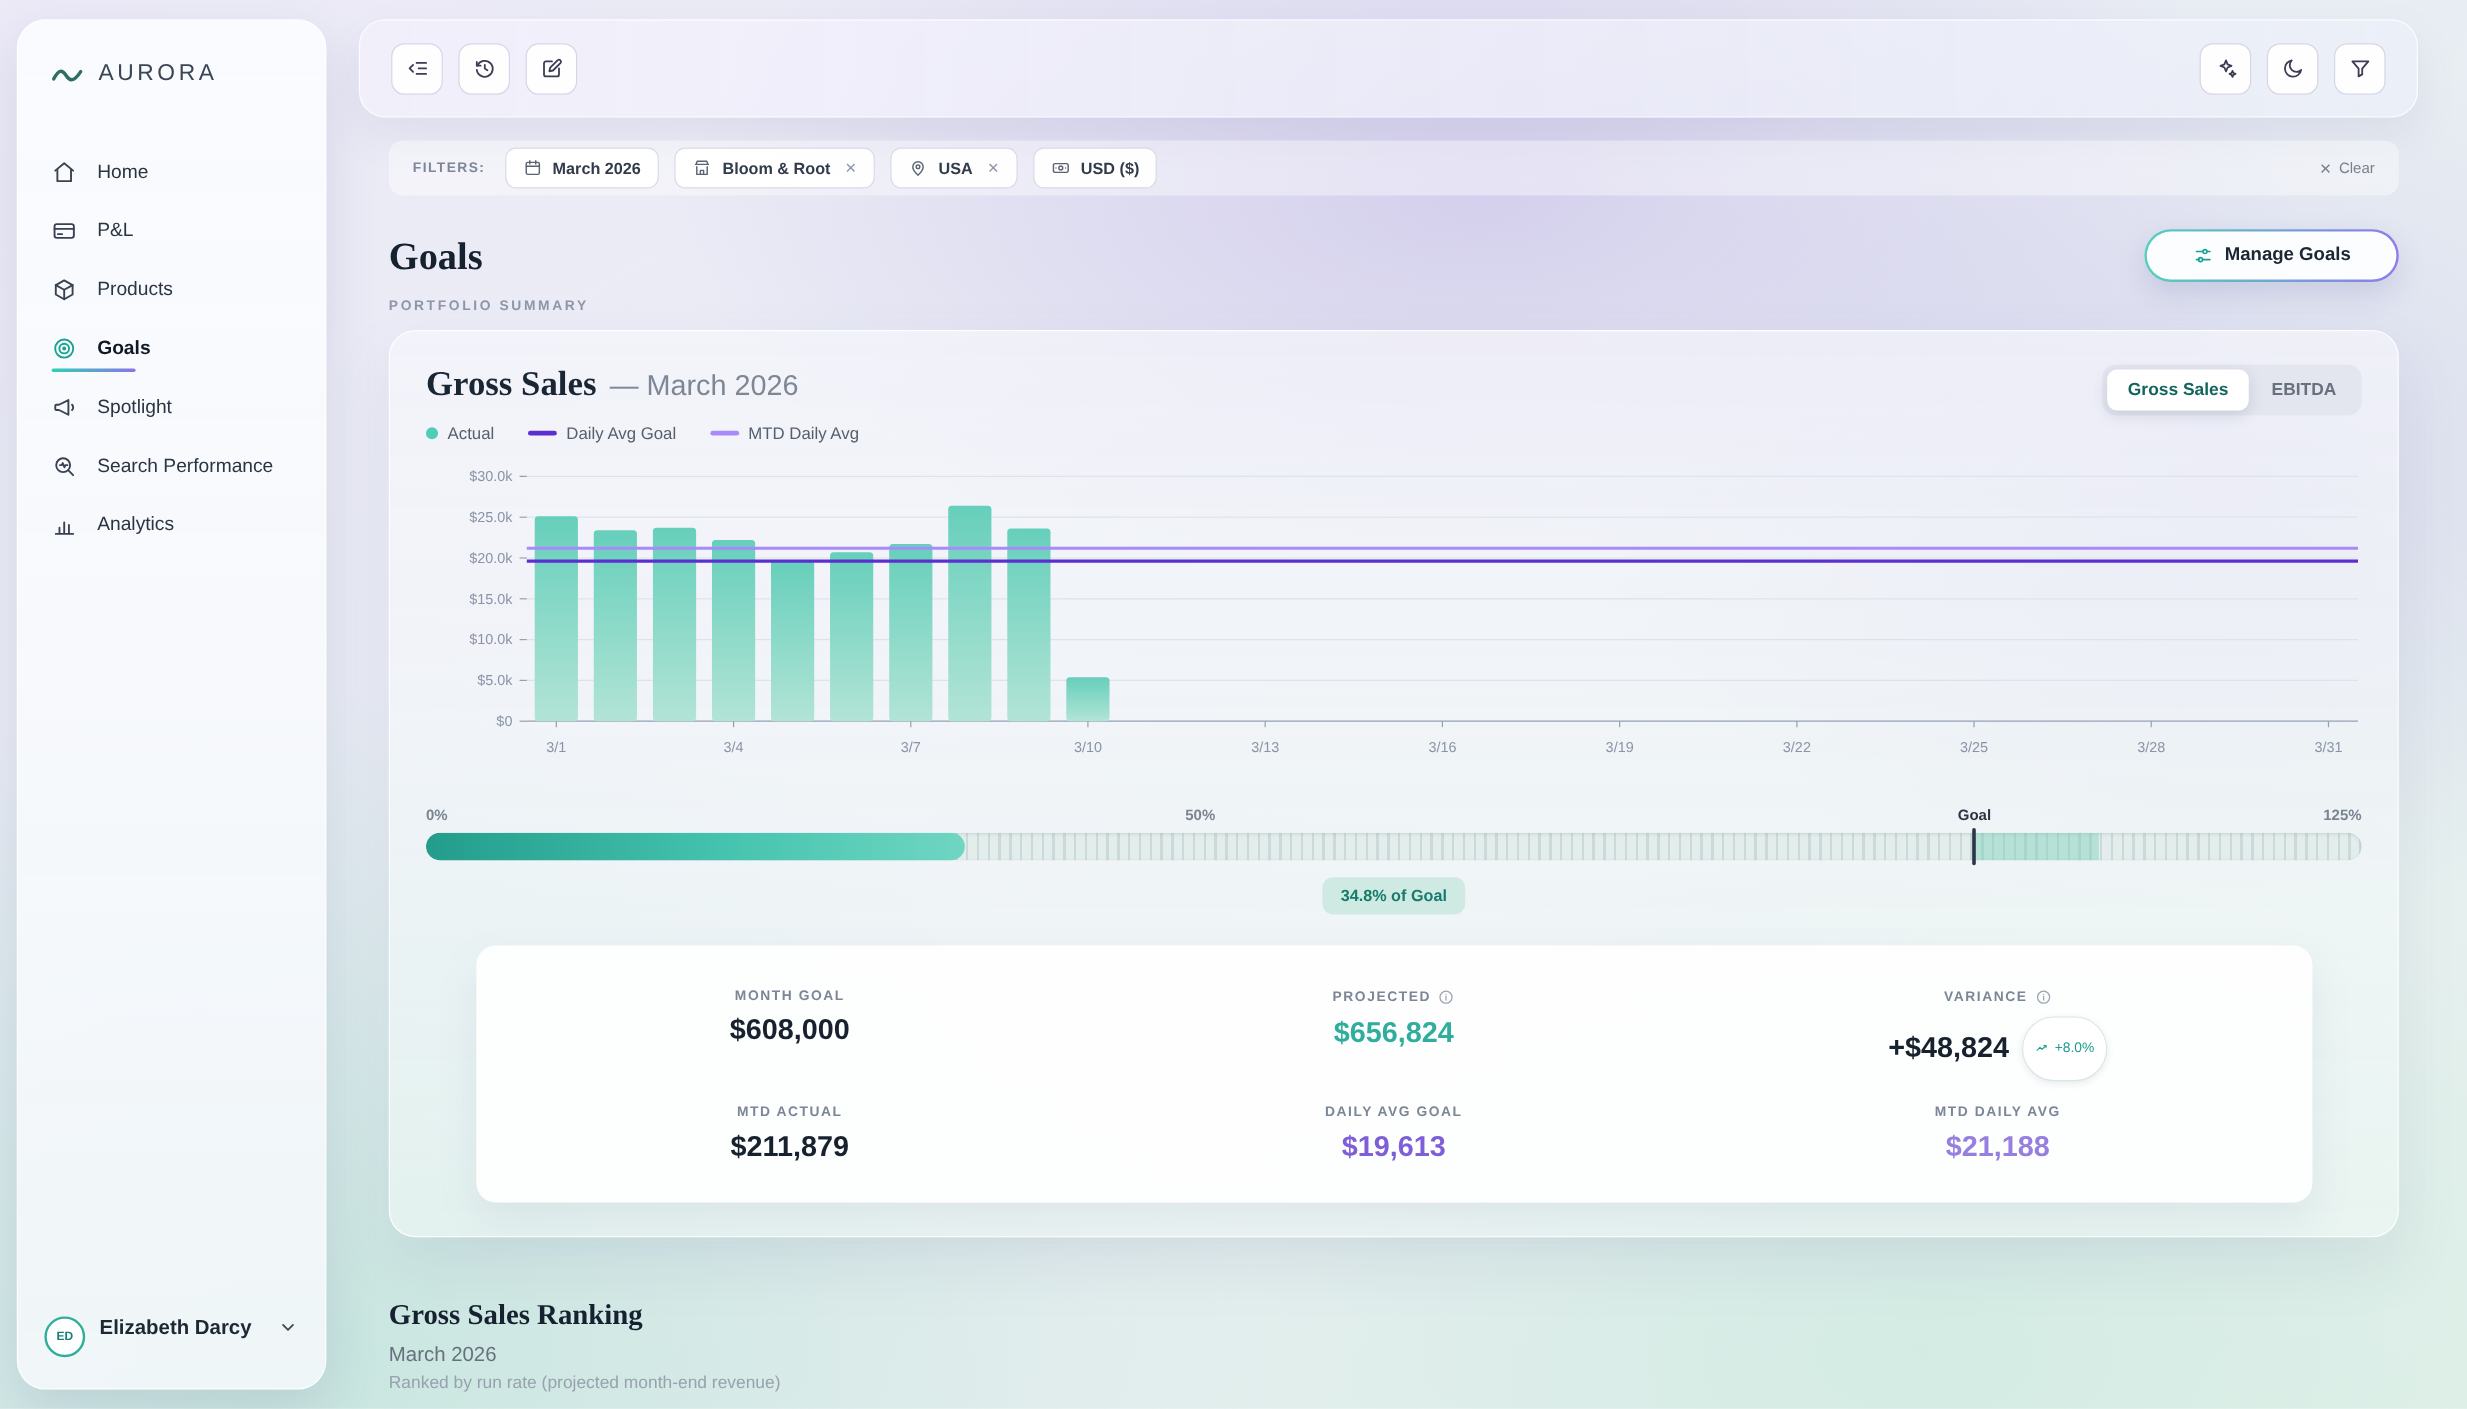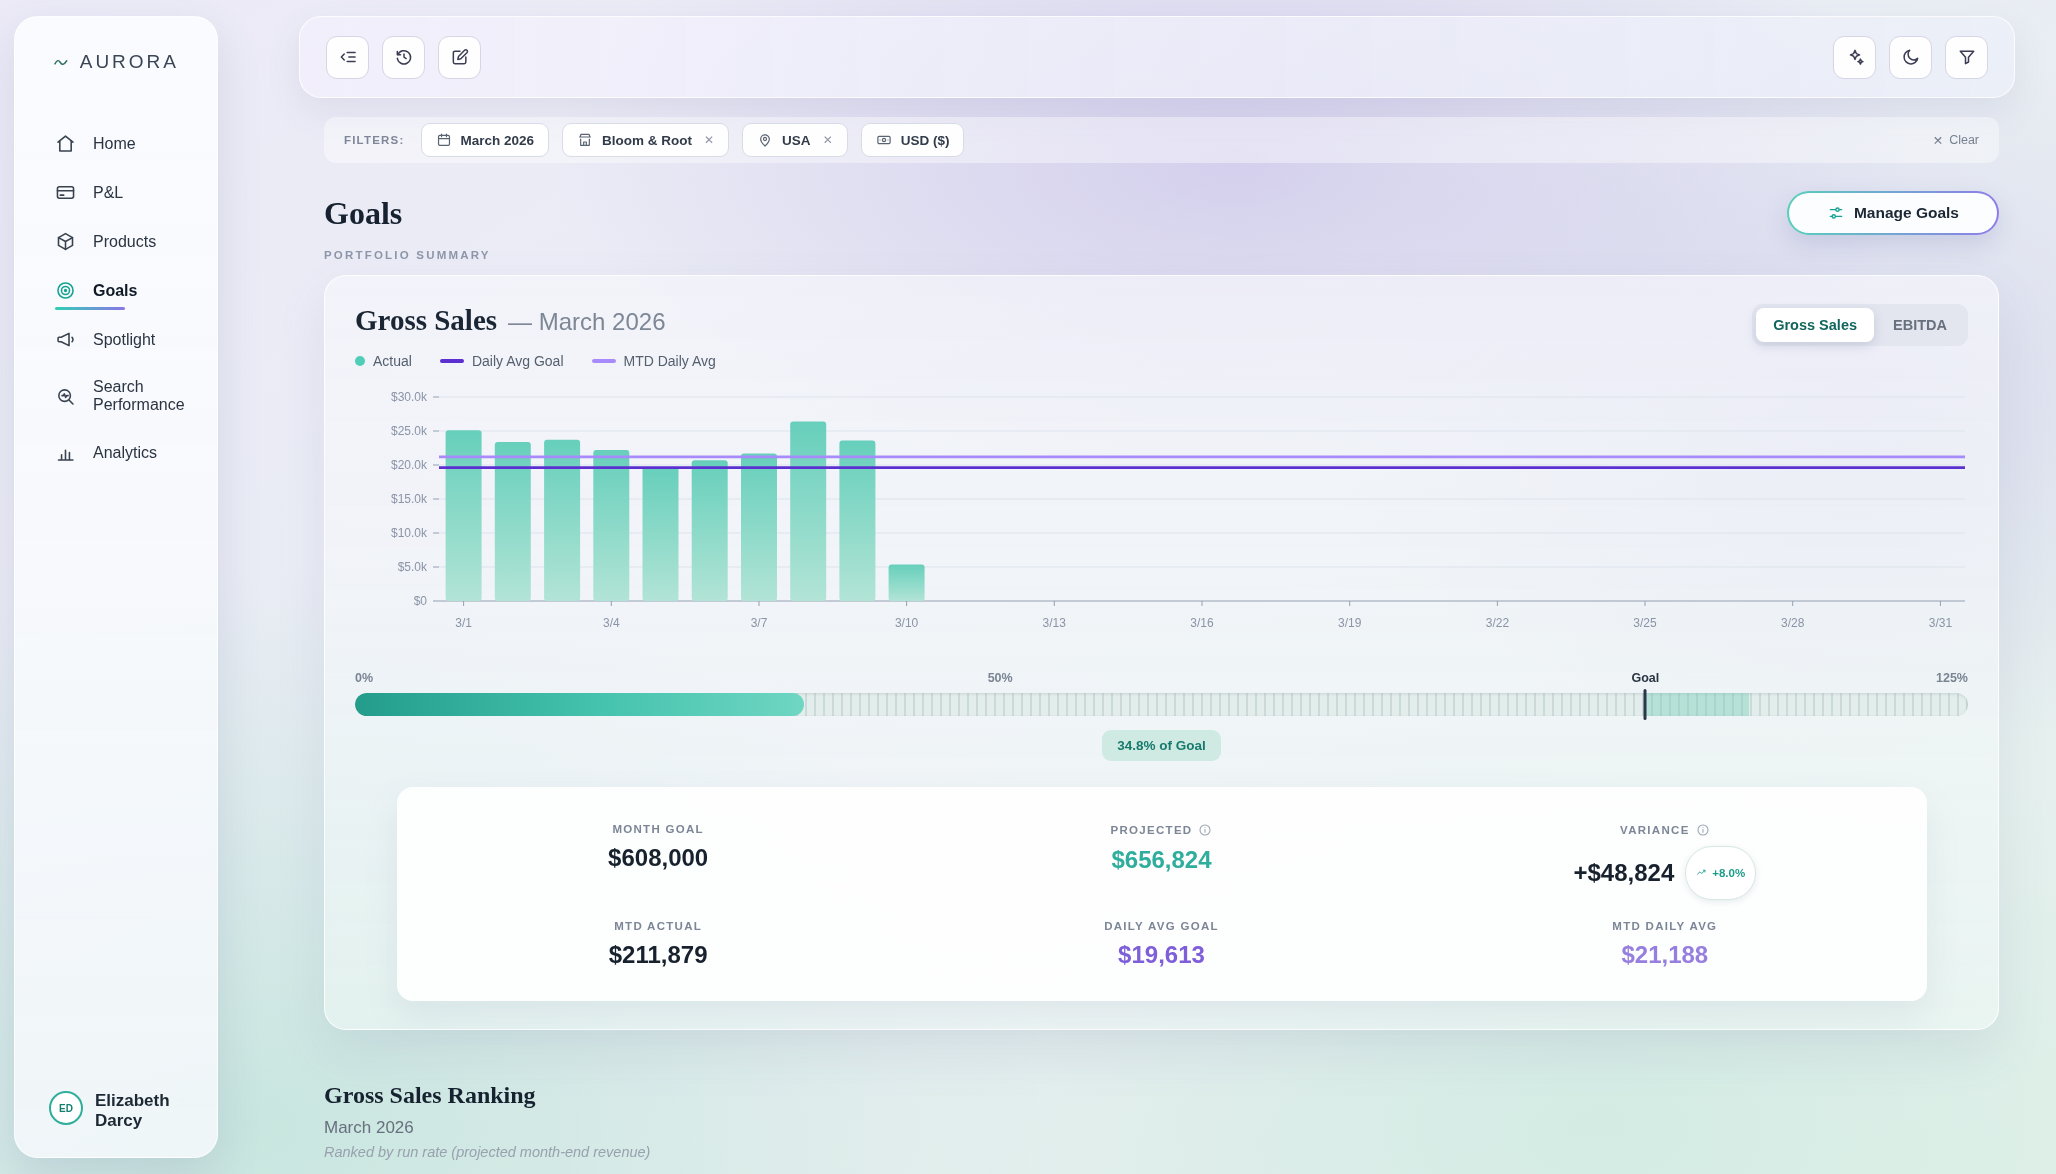--- a/index.html
+++ b/index.html
@@ -11,25 +11,25 @@
       radial-gradient(1100px 520px at 60% 14%, rgba(177,160,224,.38), transparent 62%),
       radial-gradient(900px 600px at 90% 34%, rgba(187,176,233,.30), transparent 60%),
       radial-gradient(1300px 900px at 12% 96%, rgba(156,219,196,.42), transparent 62%),
       radial-gradient(1200px 700px at 78% 96%, rgba(170,225,205,.30), transparent 60%),
       linear-gradient(150deg,#eceaf7 0%,#e9edf4 45%,#e4f1eb 100%);
   }
   .icon{display:inline-flex}
   .icon svg{width:100%;height:100%;display:block}
 
   
-  .sidebar{position:absolute;left:14px;top:16px;bottom:16px;width:204px;border-radius:24px;
+  .sidebar{position:absolute;left:14px;top:16px;bottom:16px;width:258px;border-radius:24px;
     background:linear-gradient(180deg,rgba(251,252,254,.95),rgba(243,247,250,.9));
     border:1px solid rgba(255,255,255,.75);
     box-shadow:0 18px 44px rgba(90,100,140,.16);
-    display:flex;flex-direction:column;padding:30px 12px 26px}
+    display:flex;flex-direction:column;padding:30px 0 26px}
   .brand{display:flex;align-items:center;gap:11px;padding:0 26px;margin-bottom:42px}
   .brand-icon{width:30px;height:30px;color:#2f6e63}
   .brand-name{font-size:19px;letter-spacing:3px;color:#3a4656;font-weight:500}
   .nav-item{display:flex;align-items:center;gap:17px;padding:14px 28px;font-size:16px;color:#2a3442;font-weight:500;cursor:pointer;position:relative}
   .nav-item .icon{width:21px;height:21px;color:#39424f;flex:none}
   .nav-item.active{color:#0f1a26;font-weight:700}
   .nav-item.active .icon{color:#17a394}
   .nav-item.active::after{content:"";position:absolute;left:28px;bottom:5px;width:70px;height:3px;border-radius:3px;
     background:linear-gradient(90deg,#2fd0b4,#8b74e8)}
   .user{margin-top:auto;display:flex;align-items:flex-start;gap:12px;padding:0 22px;cursor:pointer}
@@ -117,28 +117,28 @@
     display:grid;grid-template-columns:repeat(3,1fr);padding:26px 10px 22px}
   .stat{text-align:center;padding:10px 0}
   .stat-label{display:flex;justify-content:center;align-items:center;gap:6px;font-size:11.5px;font-weight:700;
     letter-spacing:1.3px;color:#7c8696;text-transform:uppercase}
   .info-ic{width:14px;height:14px;color:#9aa3b2}
   .stat-value{margin-top:9px;font-size:24px;font-weight:700;color:#18222e;display:flex;justify-content:center;align-items:center;gap:11px}
   .stat-value.teal{color:#2fae9e}
   .stat-value.purple{color:#7e5fd9}
   .stat-value.purple-light{color:#977fe0}
   .delta-badge{display:inline-flex;align-items:center;gap:4px;background:#fff;border:1px solid #d8e8e4;border-radius:999px;
-    padding:20px 10px;font-size:11.5px;font-weight:700;color:#1d9c8b;box-shadow:0 2px 6px rgba(100,120,140,.14)}
+    padding:20px 10px;font-size:11.5px;font-weight:400;color:#1d9c8b;box-shadow:0 2px 6px rgba(100,120,140,.14)}
   .delta-badge .icon{width:12px;height:12px}
 
   
   .ranking{margin:52px 16px 0 25px}
   .ranking h2{font-family:"Liberation Serif","DejaVu Serif",serif;font-size:24px;font-weight:700;color:#16222f}
   .rank-sub{margin-top:9px;font-size:17px;color:#67707e}
-  .rank-note{margin-top:6px;font-size:14.5px;font-style:italic;color:#98a1ae}
+  .rank-note{margin-top:6px;font-size:14.5px;color:#98a1ae}
 </style>
 </head>
 <body>
 
 <aside class="sidebar">
   <div class="brand">
     <span class="brand-icon icon">
       <svg viewBox="0 0 32 32" fill="none" stroke="currentColor" stroke-width="3" stroke-linecap="round">
         <path d="M4 20c4.5-8.5 7.5-8.5 11-3s7 5.5 13-3.5"></path>
       </svg>

